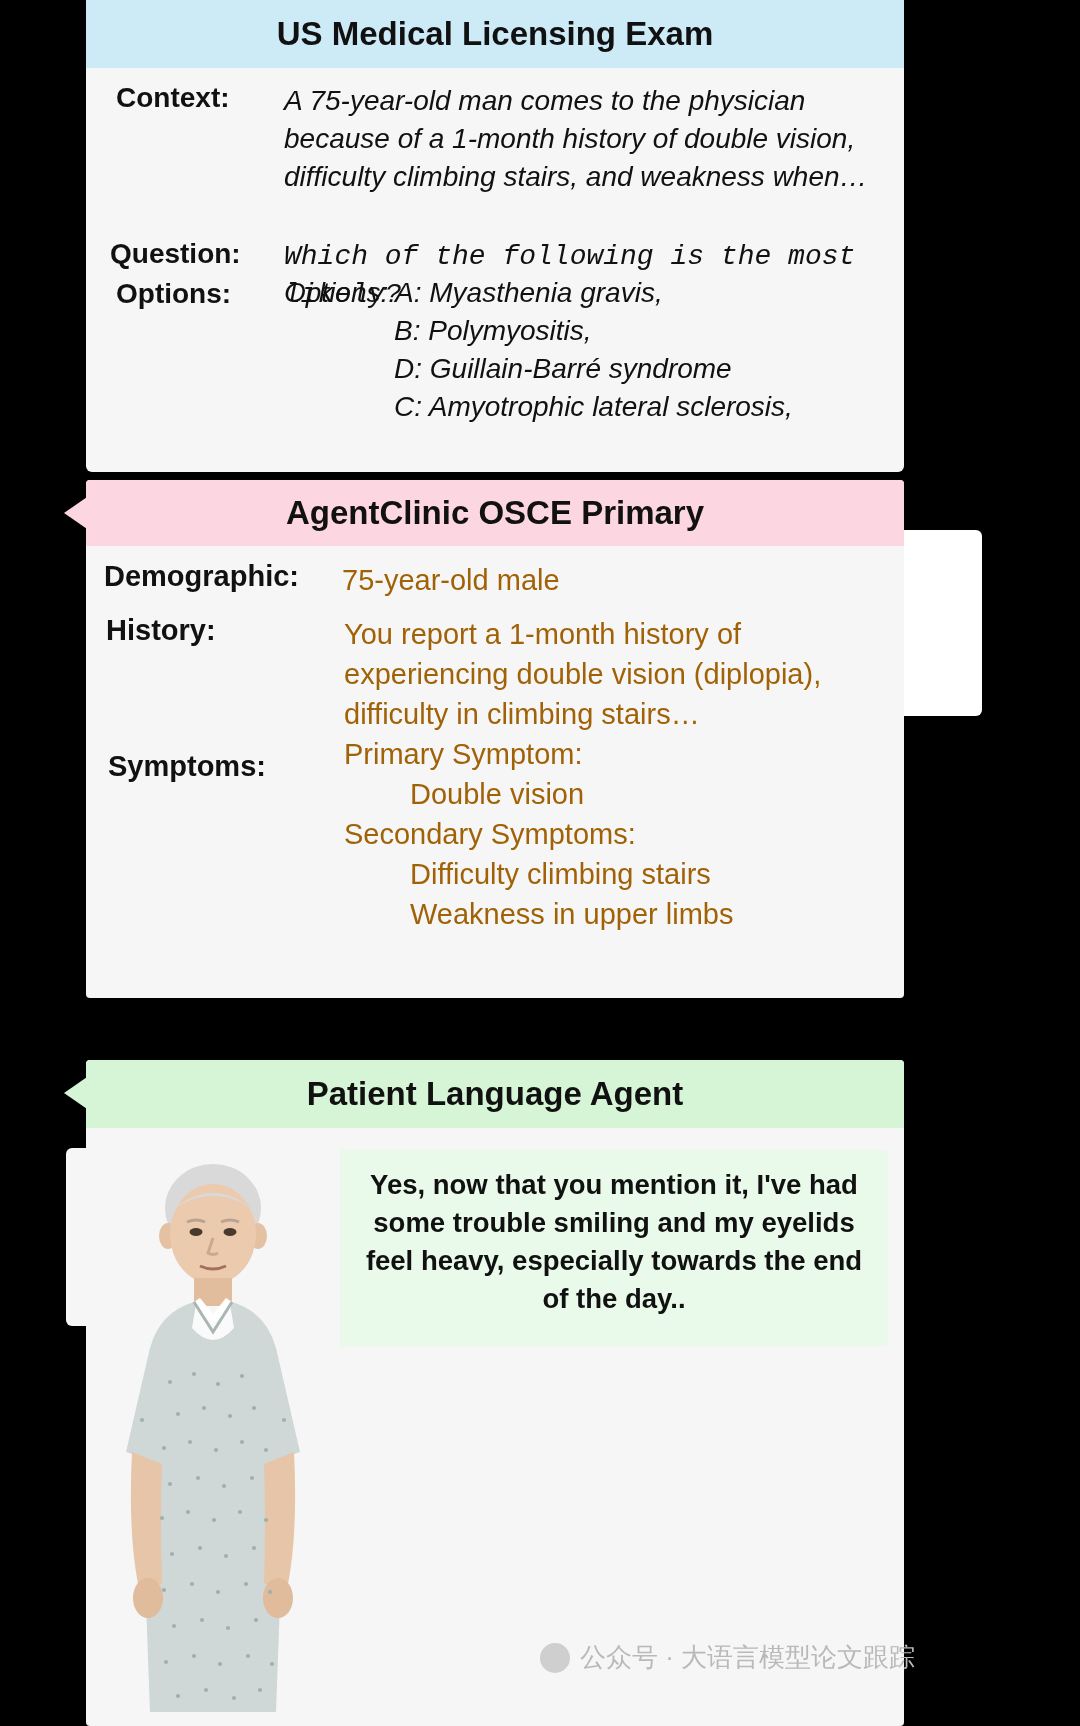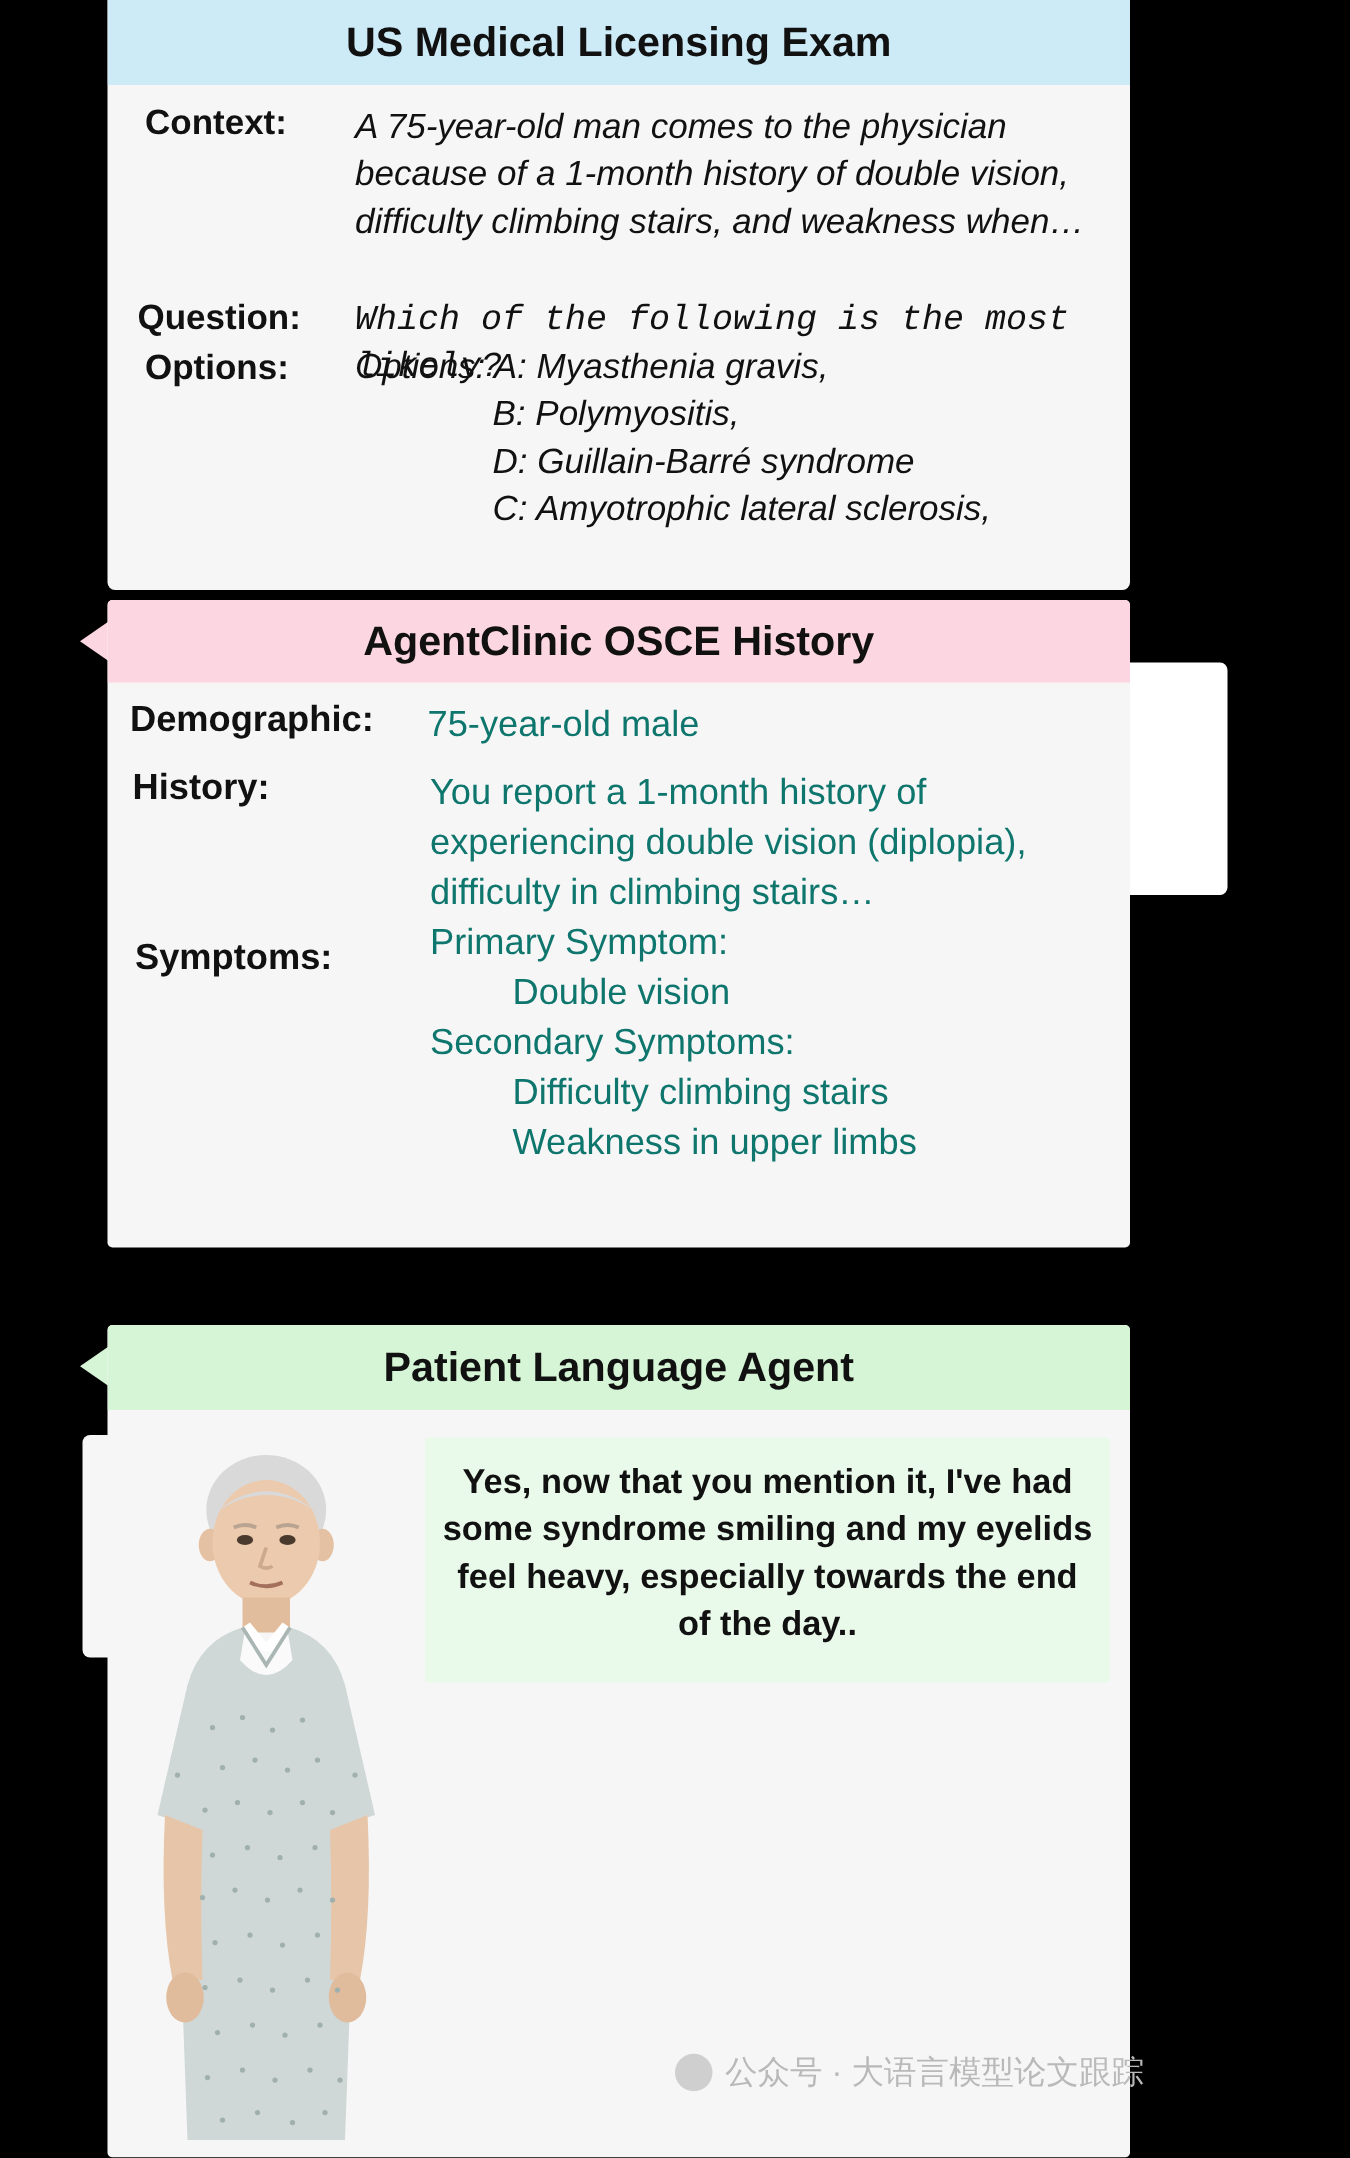--- a/index.html
+++ b/index.html
@@ -96,21 +96,21 @@
   }
   #osce-body { position: relative; font-size: 29px; }
   .olbl {
     position: absolute;
     font-weight: bold;
     color: #111;
     font-size: 29px;
   }
   .oval {
     position: absolute;
-    color: #0f766e;
+    color: #a16207;
     font-size: 29px;
     line-height: 40px;
   }
   #osce-demo-label { left: 18px; top: 14px; }
   #osce-demo-val   { left: 256px; top: 14px; }
   #osce-hist-label { left: 20px; top: 68px; }
   #osce-hist-val   { left: 258px; top: 68px; width: 548px; }
   #osce-symp-label { left: 22px; top: 204px; }
   #osce-symp-block { left: 258px; top: 188px; width: 560px; }
   #osce-symp-block .sub { font-size: 29px; }
@@ -220,21 +220,21 @@
       <div class="opt-indent">D: Guillain-Barré syndrome</div>
       <div class="opt-indent">C: Amyotrophic lateral sclerosis,</div>
     </div>
   </div>
 </div>
 
 <div id="right-notch"></div>
 
 <div id="osce-pointer"></div>
 <div class="card" id="osce-card">
-  <div class="card-header">AgentClinic OSCE History</div>
+  <div class="card-header">AgentClinic OSCE Primary</div>
   <div id="osce-body">
     <div class="olbl" id="osce-demo-label">Demographic:</div>
     <div class="oval" id="osce-demo-val">75-year-old male</div>
 
     <div class="olbl" id="osce-hist-label">History:</div>
     <div class="oval" id="osce-hist-val">You report a 1-month history of experiencing  double vision (diplopia), difficulty in climbing stairs…</div>
 
     <div class="olbl" id="osce-symp-label">Symptoms:</div>
     <div class="oval" id="osce-symp-block">
       <div class="sub">Primary Symptom:</div>
@@ -336,20 +336,20 @@
         <circle cx="164" cy="512" r="2.1"></circle>
         <circle cx="70" cy="544" r="2.1"></circle>
           <circle cx="98" cy="538" r="2.1"></circle>
         <circle cx="126" cy="546" r="2.1"></circle>
           <circle cx="152" cy="538" r="2.1"></circle>
         <circle cx="34" cy="268" r="2.1"></circle>
           <circle cx="176" cy="268" r="2.1"></circle>
       </g>
     </svg>
 
-    <div class="bubble" id="bubble-1">Yes, now that you mention it, I've had some syndrome smiling and my eyelids feel heavy, especially towards the end of the day..</div>
+    <div class="bubble" id="bubble-1">Yes, now that you mention it, I've had some trouble smiling and my eyelids feel heavy, especially towards the end of the day..</div>
   </div>
 </div>
 
 <div id="watermark">
   <span class="wm-badge"></span>
   <span>公众号 · 大语言模型论文跟踪</span>
 </div>
 
 </body></html>

